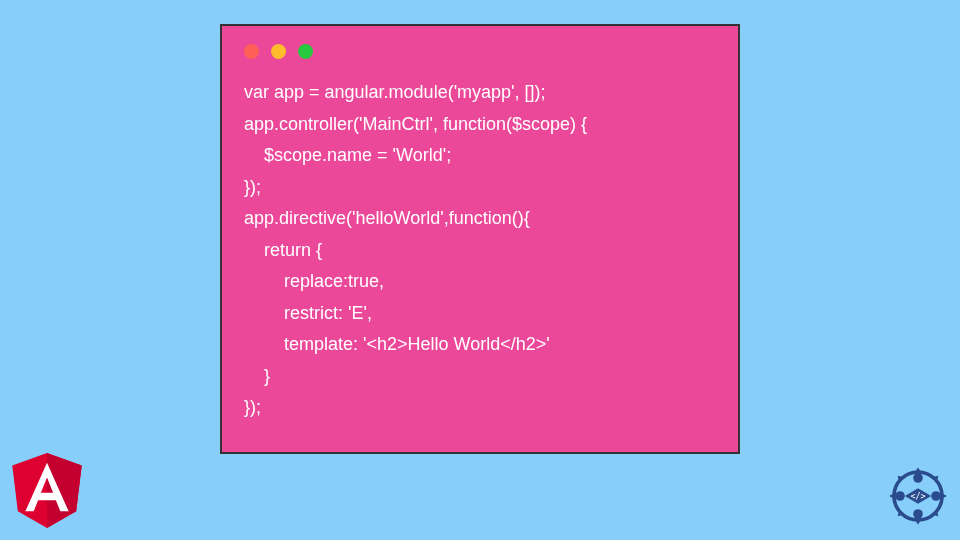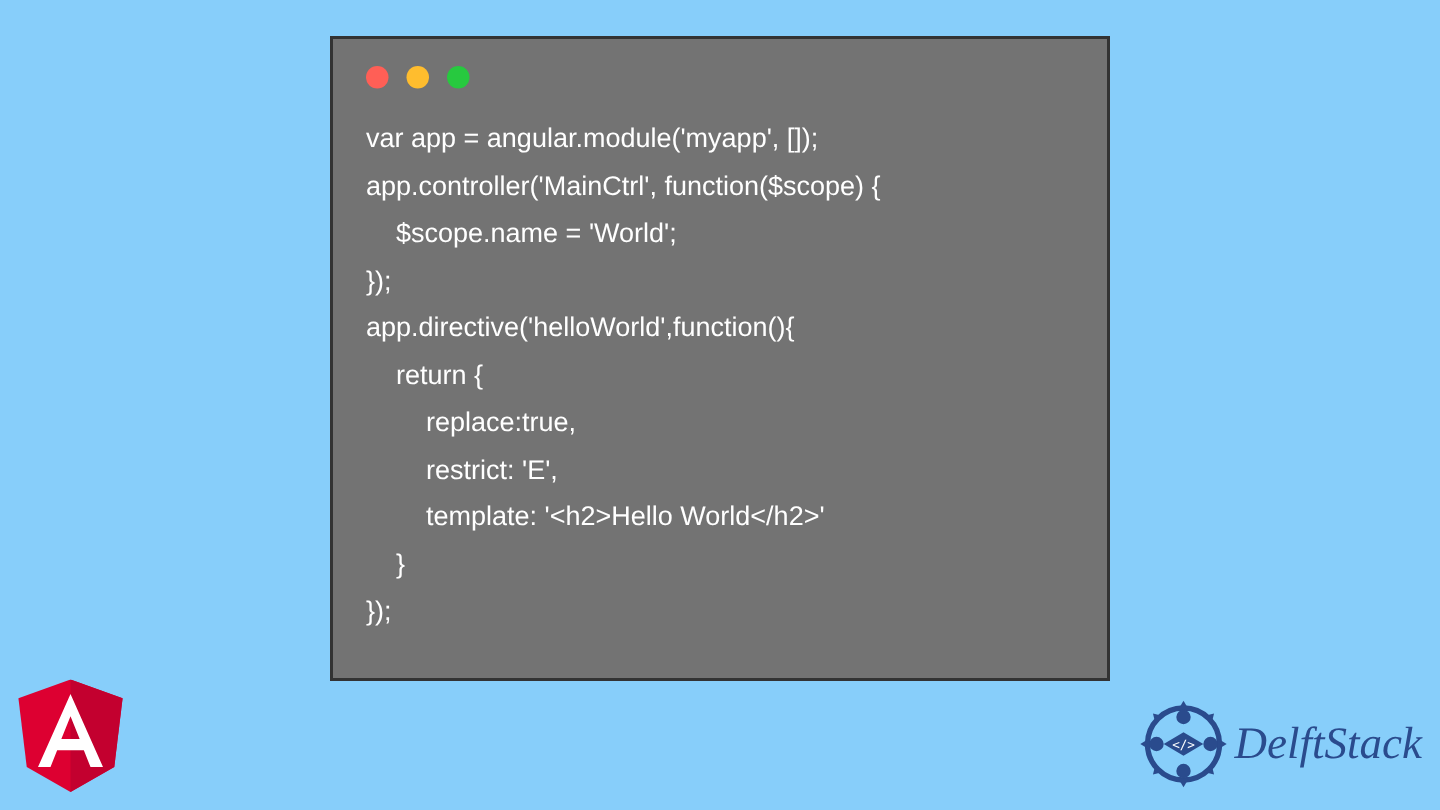--- a/index.html
+++ b/index.html
@@ -10,21 +10,21 @@
     position: relative;
     font-family: Arial, Helvetica, sans-serif;
     overflow: hidden;
   }
   .code-window {
     position: absolute;
     left: 220px;
     top: 24px;
     width: 520px;
     height: 430px;
-    background: #737373;
+    background: #ec4899;
     border: 2px solid #333;
     padding: 18px 22px 22px 22px;
   }
   .traffic-lights {
     display: flex;
     gap: 12px;
     margin-bottom: 18px;
   }
   .dot {
     width: 15px;
@@ -113,14 +113,13 @@
         </g>
         <circle r="8" cx="-30" cy="0" fill="#2a4b8d"></circle>
         <circle r="8" cx="30" cy="0" fill="#2a4b8d"></circle>
         <circle r="8" cx="0" cy="-30" fill="#2a4b8d"></circle>
         <circle r="8" cx="0" cy="30" fill="#2a4b8d"></circle>
       </g>
       <polygon points="-22,0 0,-13 22,0 0,13" fill="#2a4b8d"></polygon>
       <text x="0" y="5" text-anchor="middle" font-size="14" fill="#ffffff" font-family="monospace">&lt;/&gt;</text>
     </g>
   </svg>
-  <span class="delftstack-text">DelftStack</span>
 </div>
 
 </body></html>

